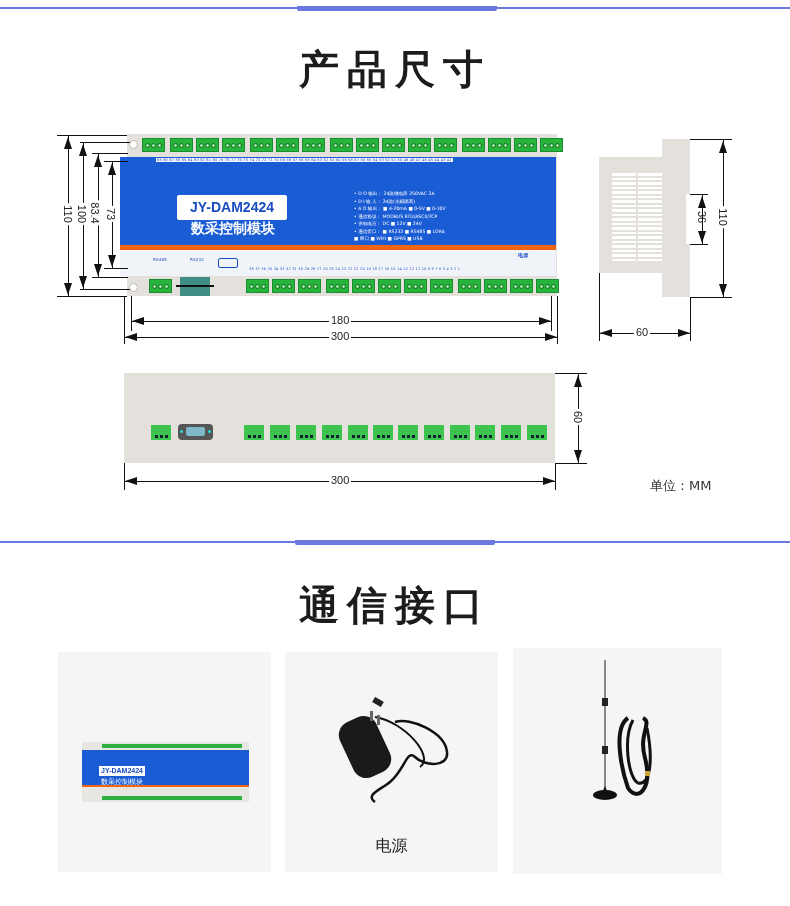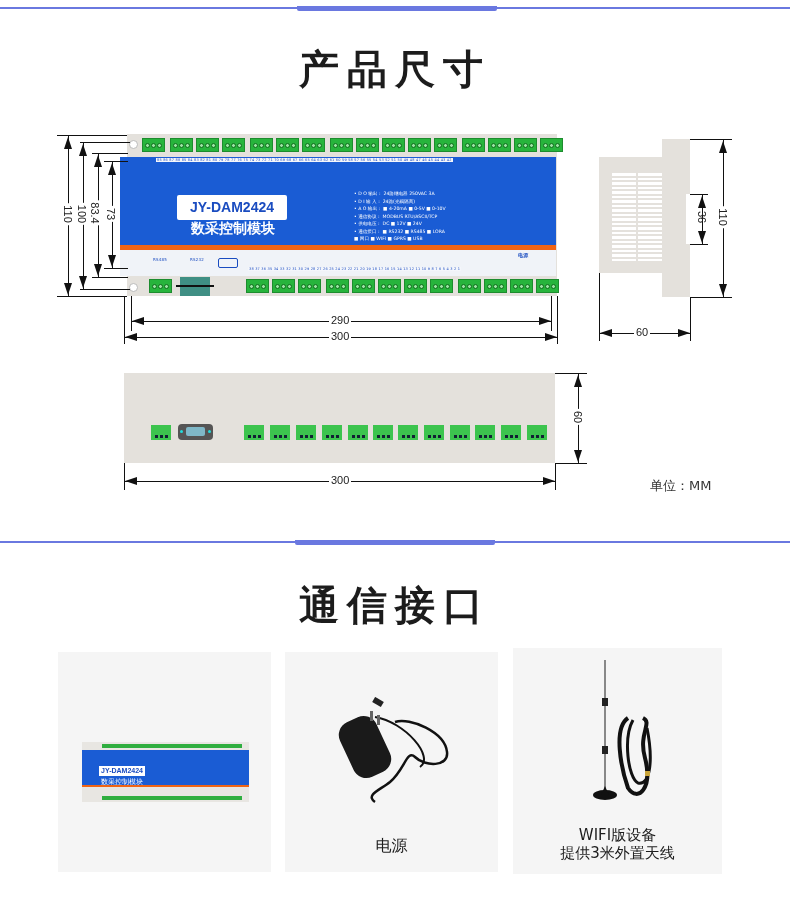--- a/index.html
+++ b/index.html
@@ -301,21 +301,21 @@
   <div class="line" style="left:112px;top:162px;width:1px;height:106px"></div>
   <div class="arrow-up" style="left:108px;top:163px"></div>
   <div class="arrow-down" style="left:108px;top:255px"></div>
   <div class="dim-text vtext" style="left:103px;top:208px">73</div>
 
   <div class="line" style="left:131px;top:296px;width:1px;height:35px"></div>
   <div class="line" style="left:551px;top:296px;width:1px;height:35px"></div>
   <div class="line" style="left:132px;top:321px;width:419px;height:1px"></div>
   <div class="arrow-left" style="left:132px;top:317px"></div>
   <div class="arrow-right" style="left:539px;top:317px"></div>
-  <div class="dim-text" style="left:329px;top:314px">290</div>
+  <div class="dim-text" style="left:329px;top:314px">180</div>
 
   <div class="line" style="left:124px;top:296px;width:1px;height:48px"></div>
   <div class="line" style="left:557px;top:296px;width:1px;height:48px"></div>
   <div class="line" style="left:125px;top:337px;width:432px;height:1px"></div>
   <div class="arrow-left" style="left:125px;top:333px"></div>
   <div class="arrow-right" style="left:545px;top:333px"></div>
   <div class="dim-text" style="left:329px;top:330px">300</div>
 </div>
 
 <div>
@@ -490,17 +490,13 @@
   <svg style="position:absolute;left:70px;top:10px" width="80" height="150" viewBox="0 0 80 150">
     <line x1="22" y1="2" x2="22" y2="130" stroke="#888" stroke-width="2"></line>
     <rect x="19" y="40" width="6" height="8" fill="#222"></rect>
     <rect x="19" y="88" width="6" height="8" fill="#222"></rect>
     <ellipse cx="22" cy="137" rx="12" ry="5" fill="#111"></ellipse>
     <path d="M22 128 L18 137 L26 137 Z" fill="#111"></path>
     <path d="M45 60 C 30 70, 38 110, 45 130 C 55 145, 70 130, 62 100 C 55 75, 70 65, 60 60" fill="none" stroke="#111" stroke-width="4"></path>
     <path d="M50 62 C 40 80, 45 120, 55 125 C 68 128, 70 100, 64 70" fill="none" stroke="#111" stroke-width="3"></path>
     <rect x="62" y="113" width="5" height="5" fill="#c9a43a"></rect>
   </svg>
-  <div class="card-label">
-    <div>WIFI版设备</div>
-    <div>提供3米外置天线</div>
-  </div>
 </div>
 
 </body></html>

